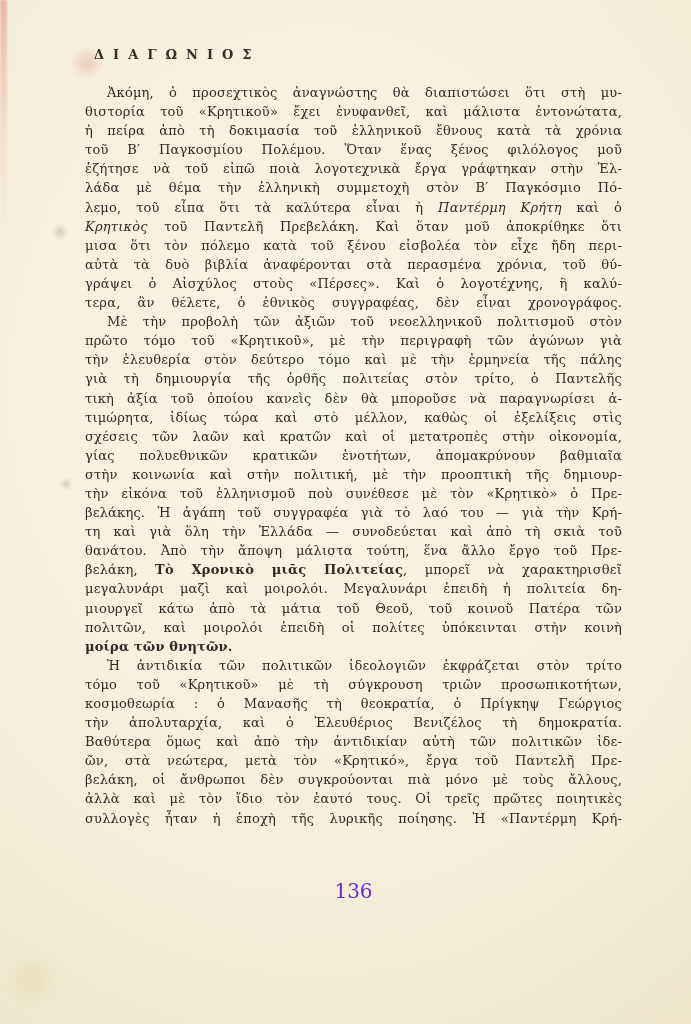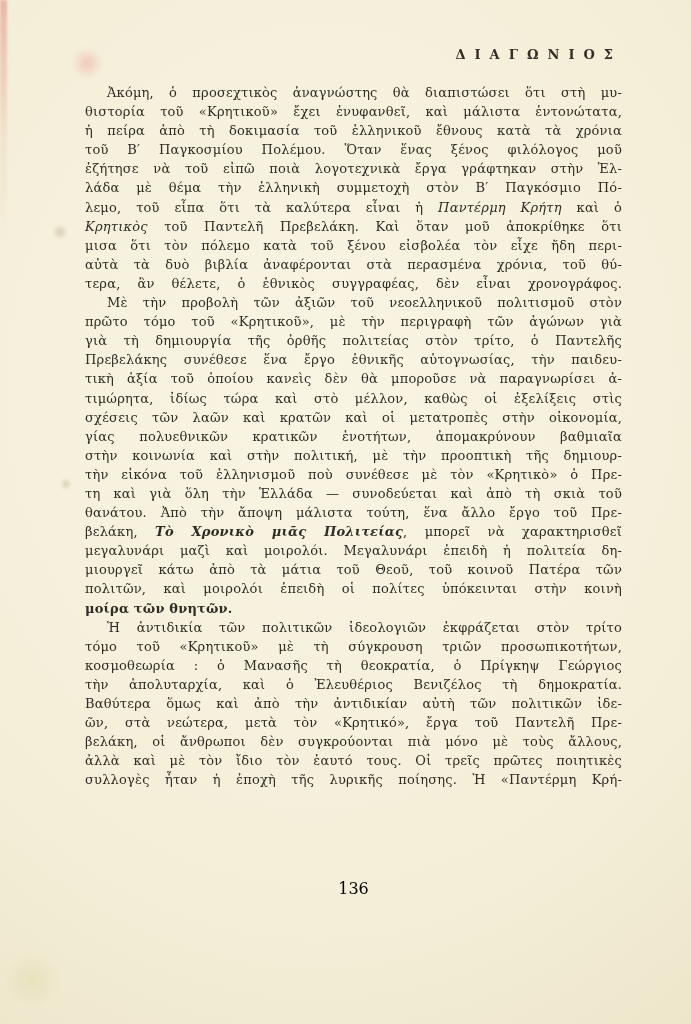--- a/index.html
+++ b/index.html
@@ -39,21 +39,21 @@
   }
   .stain-d{
     position:absolute;left:2px;top:955px;width:60px;height:50px;border-radius:50%;
     background:radial-gradient(circle, rgba(215,210,150,0.35) 0%, rgba(215,210,150,0) 70%);
     filter:blur(3px);
   }
 
   .running-head{
     position:absolute;
     left:85px;top:47px;width:537px;
-    text-align:right;
+    text-align:left;
     font-size:13px;
     font-weight:bold;
     letter-spacing:9px;
     padding-left:9px;
     box-sizing:border-box;
     color:#332f27;
   }
 
   .text-block{
     position:absolute;
@@ -66,28 +66,28 @@
     height:19.1px;
     line-height:19.1px;
     text-align:justify;
     text-align-last:justify;
     white-space:normal;
     overflow:visible;
   }
   .line.indent{ text-indent:22px; }
   .line.paraend{ text-align-last:left;font-weight:bold; }
   .it{ font-style:italic; }
-  .bi{ font-style:italic; font-weight:bold; }
+  .bi{ font-weight:bold; }
 
   .page-number{
     position:absolute;
     left:85px;top:879px;width:537px;
     text-align:center;
-    font-size:16px;
-    color:#000000;
+    font-size:20px;
+    color:#6d28d9;
   }
 </style>
 </head>
 <body>
 
 <div class="page">
   <div class="edge-streak"></div>
   <div class="stain-a"></div>
   <div class="stain-b"></div>
   <div class="stain-c"></div>
@@ -99,31 +99,33 @@
       <div class="line indent"><span>Ἀκόμη, ὁ προσεχτικὸς ἀναγνώστης θὰ διαπιστώσει ὅτι στὴ μυ-</span></div>
       <div class="line"><span>θιστορία τοῦ «Κρητικοῦ» ἔχει ἐνυφανθεῖ, καὶ μάλιστα ἐντονώτατα,</span></div>
       <div class="line"><span>ἡ πείρα ἀπὸ τὴ δοκιμασία τοῦ ἑλληνικοῦ ἔθνους κατὰ τὰ χρόνια</span></div>
       <div class="line"><span>τοῦ Β′ Παγκοσμίου Πολέμου. Ὅταν ἕνας ξένος φιλόλογος μοῦ</span></div>
       <div class="line"><span>ἐζήτησε νὰ τοῦ εἰπῶ ποιὰ λογοτεχνικὰ ἔργα γράφτηκαν στὴν Ἑλ-</span></div>
       <div class="line"><span>λάδα μὲ θέμα τὴν ἑλληνικὴ συμμετοχὴ στὸν Β′ Παγκόσμιο Πό-</span></div>
       <div class="line"><span>λεμο, τοῦ εἶπα ὅτι τὰ καλύτερα εἶναι ἡ </span><span class="it">Παντέρμη Κρήτη</span><span> καὶ ὁ</span></div>
       <div class="line"><span class="it">Κρητικὸς</span><span> τοῦ Παντελῆ Πρεβελάκη. Καὶ ὅταν μοῦ ἀποκρίθηκε ὅτι</span></div>
       <div class="line"><span>μισα ὅτι τὸν πόλεμο κατὰ τοῦ ξένου εἰσβολέα τὸν εἶχε ἤδη περι-</span></div>
       <div class="line"><span>αὐτὰ τὰ δυὸ βιβλία ἀναφέρονται στὰ περασμένα χρόνια, τοῦ θύ-</span></div>
+      <div class="line"><span>γράψει ὁ Αἰσχύλος στοὺς «Πέρσες». Καὶ ὁ λογοτέχνης, ἢ καλύ-</span></div>
       <div class="line"><span>τερα, ἂν θέλετε, ὁ ἐθνικὸς συγγραφέας, δὲν εἶναι χρονογράφος.</span></div>
       <div class="line indent"><span>Μὲ τὴν προβολὴ τῶν ἀξιῶν τοῦ νεοελληνικοῦ πολιτισμοῦ στὸν</span></div>
       <div class="line"><span>πρῶτο τόμο τοῦ «Κρητικοῦ», μὲ τὴν περιγραφὴ τῶν ἀγώνων γιὰ</span></div>
+      <div class="line"><span>τὴν ἐλευθερία στὸν δεύτερο τόμο καὶ μὲ τὴν ἑρμηνεία τῆς πάλης</span></div>
       <div class="line"><span>γιὰ τὴ δημιουργία τῆς ὀρθῆς πολιτείας στὸν τρίτο, ὁ Παντελῆς</span></div>
-      <div class="line"><span>Πρεβελάκης συνέθεσε ἕνα ἔργο ἐθνικῆς αὐτογνωσίας, τὴν παιδευ-</span></div>
       <div class="line"><span>τικὴ ἀξία τοῦ ὁποίου κανεὶς δὲν θὰ μποροῦσε νὰ παραγνωρίσει ἀ-</span></div>
       <div class="line"><span>τιμώρητα, ἰδίως τώρα καὶ στὸ μέλλον, καθὼς οἱ ἐξελίξεις στὶς</span></div>
       <div class="line"><span>σχέσεις τῶν λαῶν καὶ κρατῶν καὶ οἱ μετατροπὲς στὴν οἰκονομία,</span></div>
       <div class="line"><span>γίας πολυεθνικῶν κρατικῶν ἑνοτήτων, ἀπομακρύνουν βαθμιαῖα</span></div>
       <div class="line"><span>στὴν κοινωνία καὶ στὴν πολιτική, μὲ τὴν προοπτικὴ τῆς δημιουρ-</span></div>
       <div class="line"><span>τὴν εἰκόνα τοῦ ἑλληνισμοῦ ποὺ συνέθεσε μὲ τὸν «Κρητικὸ» ὁ Πρε-</span></div>
+      <div class="line"><span>βελάκης. Ἡ ἀγάπη τοῦ συγγραφέα γιὰ τὸ λαό του — γιὰ τὴν Κρή-</span></div>
       <div class="line"><span>τη καὶ γιὰ ὅλη τὴν Ἑλλάδα — συνοδεύεται καὶ ἀπὸ τὴ σκιὰ τοῦ</span></div>
       <div class="line"><span>θανάτου. Ἀπὸ τὴν ἄποψη μάλιστα τούτη, ἕνα ἄλλο ἔργο τοῦ Πρε-</span></div>
       <div class="line"><span>βελάκη, </span><span class="bi">Τὸ Χρονικὸ μιᾶς Πολιτείας</span><span>, μπορεῖ νὰ χαρακτηρισθεῖ</span></div>
       <div class="line"><span>μεγαλυνάρι μαζὶ καὶ μοιρολόι. Μεγαλυνάρι ἐπειδὴ ἡ πολιτεία δη-</span></div>
       <div class="line"><span>μιουργεῖ κάτω ἀπὸ τὰ μάτια τοῦ Θεοῦ, τοῦ κοινοῦ Πατέρα τῶν</span></div>
       <div class="line"><span>πολιτῶν, καὶ μοιρολόι ἐπειδὴ οἱ πολίτες ὑπόκεινται στὴν κοινὴ</span></div>
       <div class="line paraend"><span>μοίρα τῶν θνητῶν.</span></div>
       <div class="line indent"><span>Ἡ ἀντιδικία τῶν πολιτικῶν ἰδεολογιῶν ἐκφράζεται στὸν τρίτο</span></div>
       <div class="line"><span>τόμο τοῦ «Κρητικοῦ» μὲ τὴ σύγκρουση τριῶν προσωπικοτήτων,</span></div>
       <div class="line"><span>κοσμοθεωρία : ὁ Μανασῆς τὴ θεοκρατία, ὁ Πρίγκηψ Γεώργιος</span></div>

